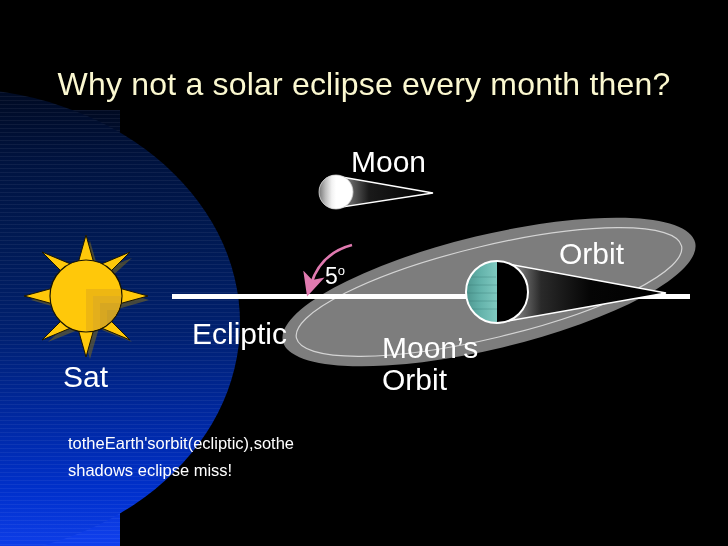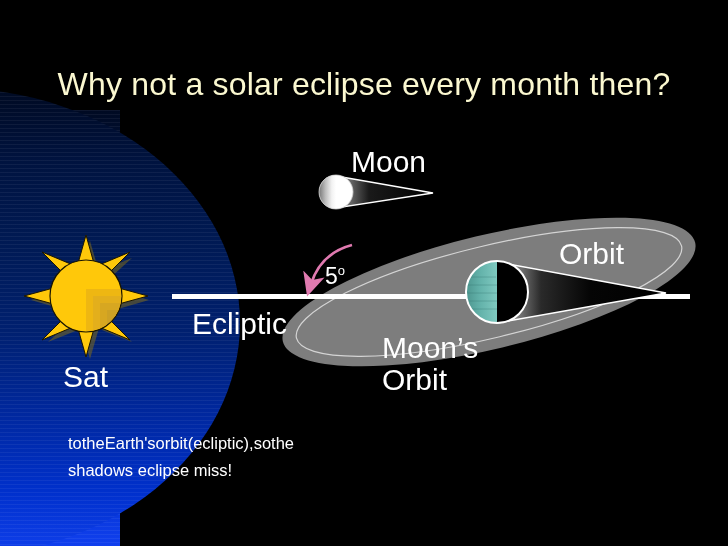--- a/index.html
+++ b/index.html
@@ -32,21 +32,21 @@
   
   .title{position:absolute;left:0;top:66px;width:728px;text-align:center;
          font-size:32px;color:#fbf8d0;letter-spacing:.2px;white-space:nowrap;}
 
   
   #diagram{position:absolute;left:0;top:0;}
 
   
   .lbl{position:absolute;color:#ffffff;font-size:30px;line-height:1.08;white-space:nowrap;}
   .lbl-sun{left:63px;top:361px;}
-  .lbl-ecliptic{left:192px;top:308px;}
+  .lbl-ecliptic{left:192px;top:318px;}
   .lbl-moon{left:351px;top:146px;}
   .lbl-earth{left:559px;top:238px;}
   .lbl-orbit{left:382px;top:332px;text-align:left;white-space:normal;width:86px;}
   .lbl-angle{left:325px;top:264px;font-size:23px;}
   .sup{font-size:13px;vertical-align:super;}
 
   
   .caption{position:absolute;left:68px;top:430px;width:398px;
            color:#ffffff;font-size:16.5px;line-height:1.62;
            text-align:justify;}

